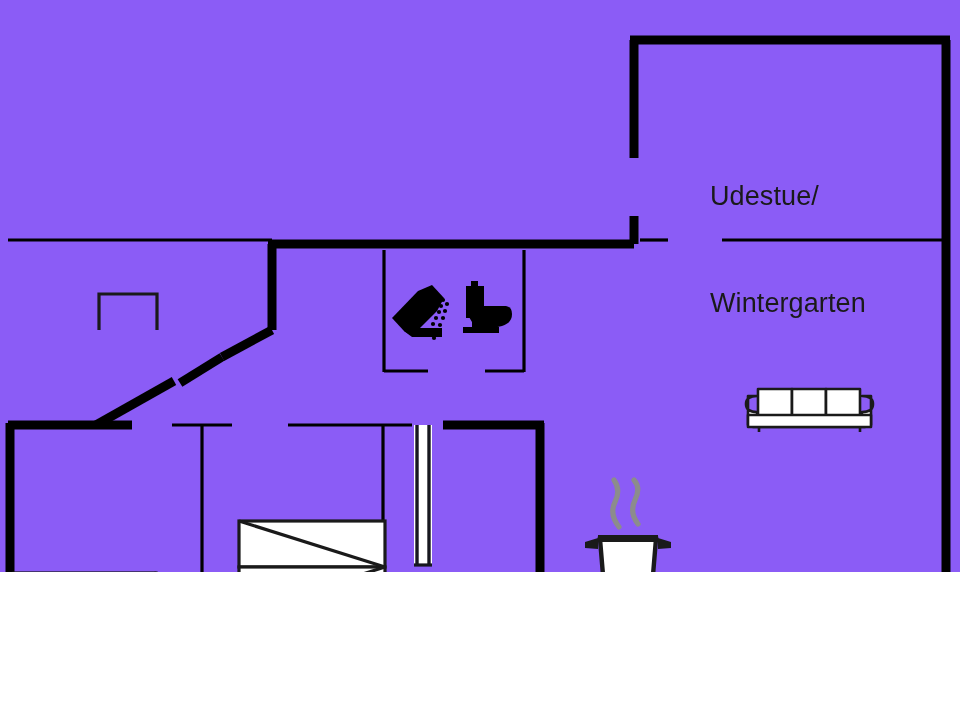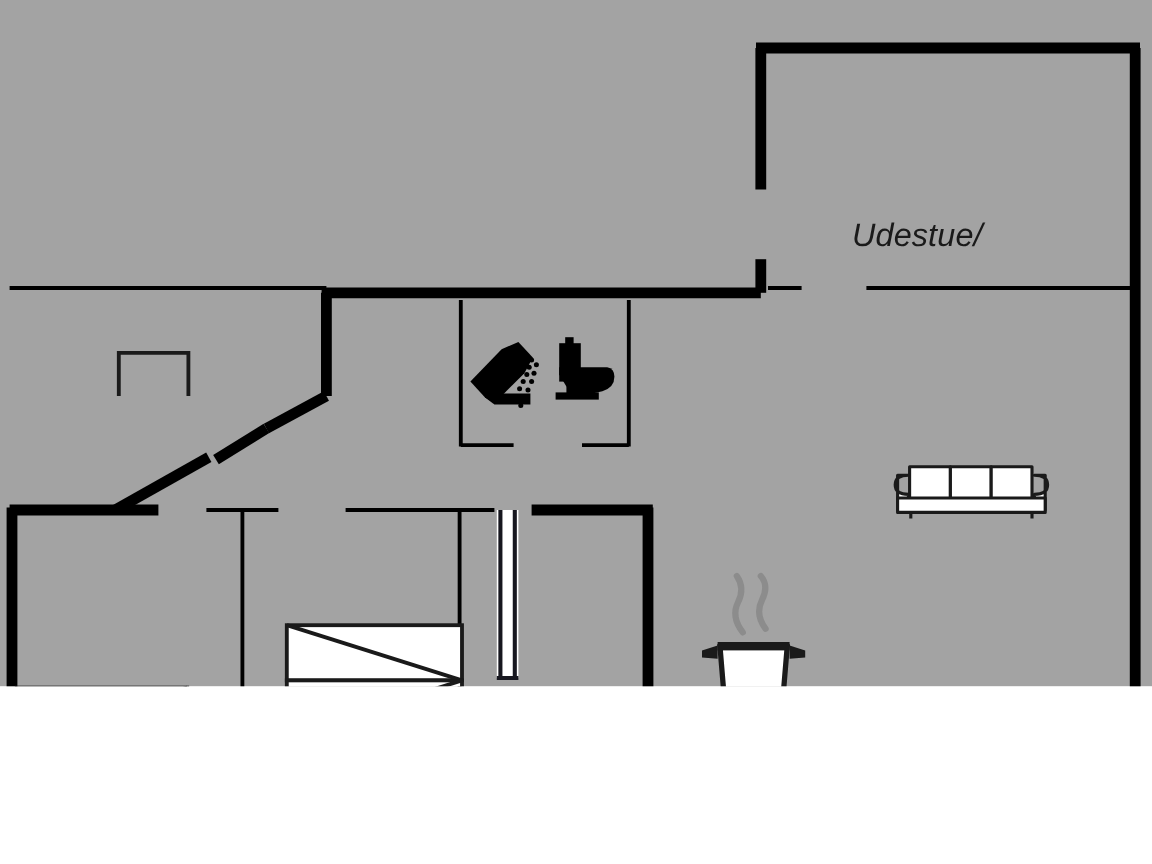--- a/index.html
+++ b/index.html
@@ -7,23 +7,22 @@
     padding: 0;
     background: #ffffff;
   }
   body {
     font-family: "Liberation Sans", sans-serif;
   }
   #floorplan-root {
     position: relative;
     width: 960px;
     height: 572px;
-    background: #a3a3a3;
+    background: #8b5cf6;
     overflow: hidden;
-    font-style: italic;
   }
   #floorplan-svg {
     position: absolute;
     left: 0;
     top: 0;
     width: 960px;
     height: 720px;
     display: block;
   }
   .room-label {
@@ -184,15 +183,16 @@
 
       <path d="M 598 538 L 585 542 L 585 548 L 598 549 Z" fill="#1a1a1a"></path>
 
       <path d="M 658 538 L 671 542 L 671 548 L 658 549 Z" fill="#1a1a1a"></path>
     </g>
 
   </svg>
 
   <div class="room-label" style="left:710px; top:108px;">
     <div>Udestue/</div>
+    <div>Wintergarten</div>
   </div>
 
 </div>
 
 </body></html>

